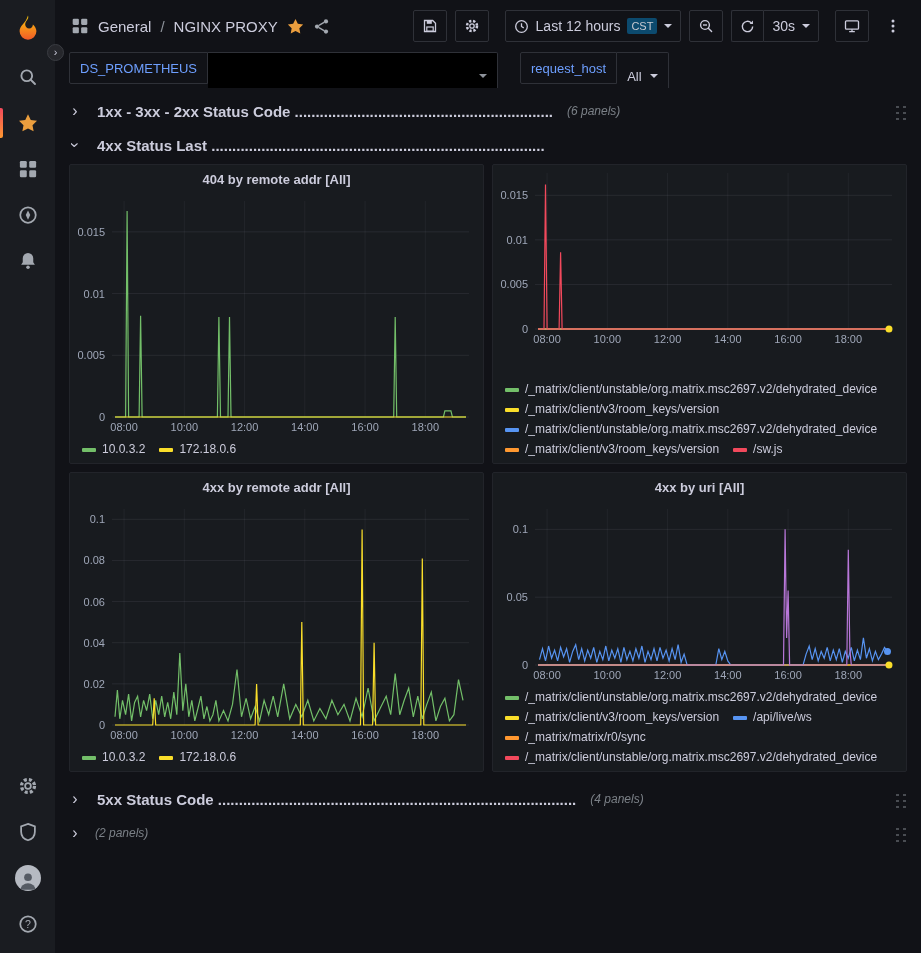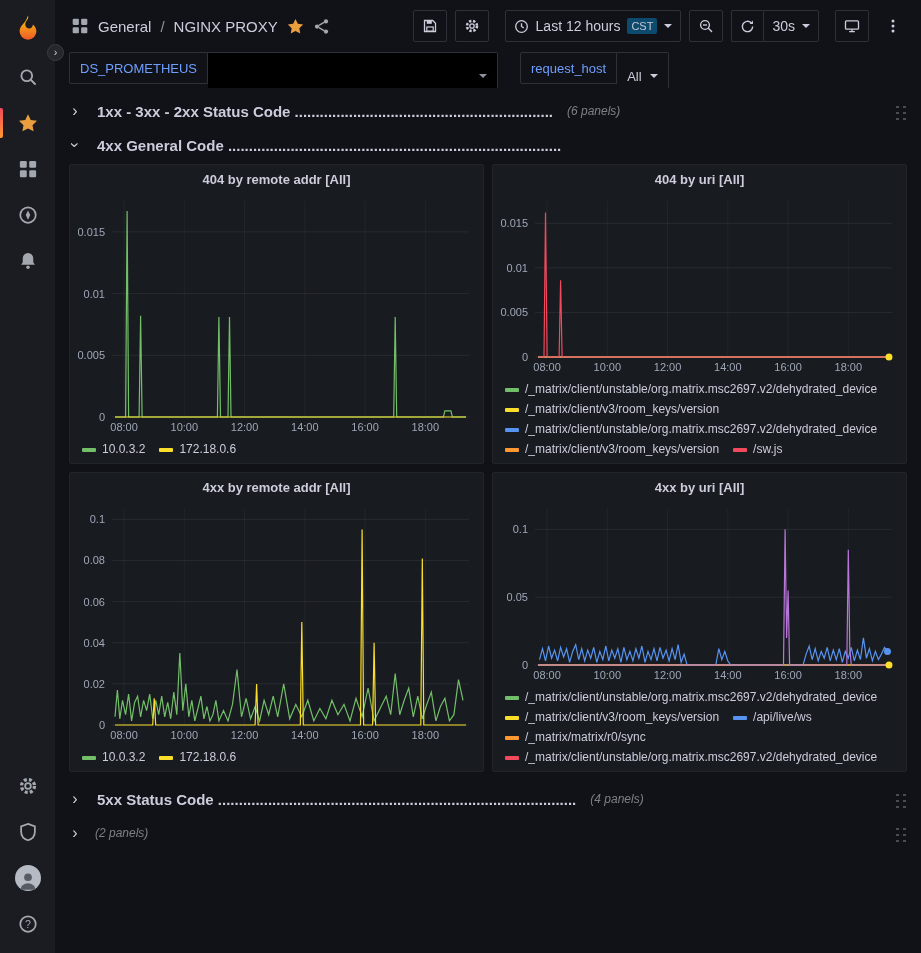--- a/index.html
+++ b/index.html
@@ -318,21 +318,21 @@
 
       <div class="row-header">
         <span class="row-chevron">›</span>
         <span class="row-title">1xx - 3xx - 2xx Status Code ..............................................................</span>
         <span class="row-count">(6 panels)</span>
         <span class="drag-handle"></span>
       </div>
 
       <div class="row-header">
         <span class="row-chevron open">›</span>
-        <span class="row-title">4xx General Code ................................................................................</span>
+        <span class="row-title">4xx Status Last ................................................................................</span>
       </div>
 
       <div class="panels">
         <div class="panel">
           <div class="panel-title">404 by remote addr [All]</div>
           <div class="chart">
               <svg width="413" height="242">
                 <line x1="54.05063291139241" x2="54.05063291139241" y1="8" y2="224" stroke="rgba(204,204,220,0.06)"></line>
                 <text x="54.05063291139241" y="238" text-anchor="middle" fill="#9fa7b8" font-size="11">08:00</text>
                 <line x1="114.30379746835445" x2="114.30379746835445" y1="8" y2="224" stroke="rgba(204,204,220,0.06)"></line>
@@ -362,21 +362,20 @@
                 <span class="legend-mark" style="background: rgb(115, 191, 105);"></span>
                 <span>10.0.3.2</span>
               </span>
               <span class="legend-item">
                 <span class="legend-mark" style="background: rgb(250, 222, 42);"></span>
                 <span>172.18.0.6</span>
               </span>
             </div>
         </div>
         <div class="panel">
-          <div class="panel-title">404 by uri [All]</div>
           <div class="chart">
               <svg width="413" height="182">
                 <line x1="54.05063291139241" x2="54.05063291139241" y1="8" y2="164" stroke="rgba(204,204,220,0.06)"></line>
                 <text x="54.05063291139241" y="178" text-anchor="middle" fill="#9fa7b8" font-size="11">08:00</text>
                 <line x1="114.30379746835445" x2="114.30379746835445" y1="8" y2="164" stroke="rgba(204,204,220,0.06)"></line>
                 <text x="114.30379746835445" y="178" text-anchor="middle" fill="#9fa7b8" font-size="11">10:00</text>
                 <line x1="174.55696202531647" x2="174.55696202531647" y1="8" y2="164" stroke="rgba(204,204,220,0.06)"></line>
                 <text x="174.55696202531647" y="178" text-anchor="middle" fill="#9fa7b8" font-size="11">12:00</text>
                 <line x1="234.8101265822785" x2="234.8101265822785" y1="8" y2="164" stroke="rgba(204,204,220,0.06)"></line>
                 <text x="234.8101265822785" y="178" text-anchor="middle" fill="#9fa7b8" font-size="11">14:00</text>

